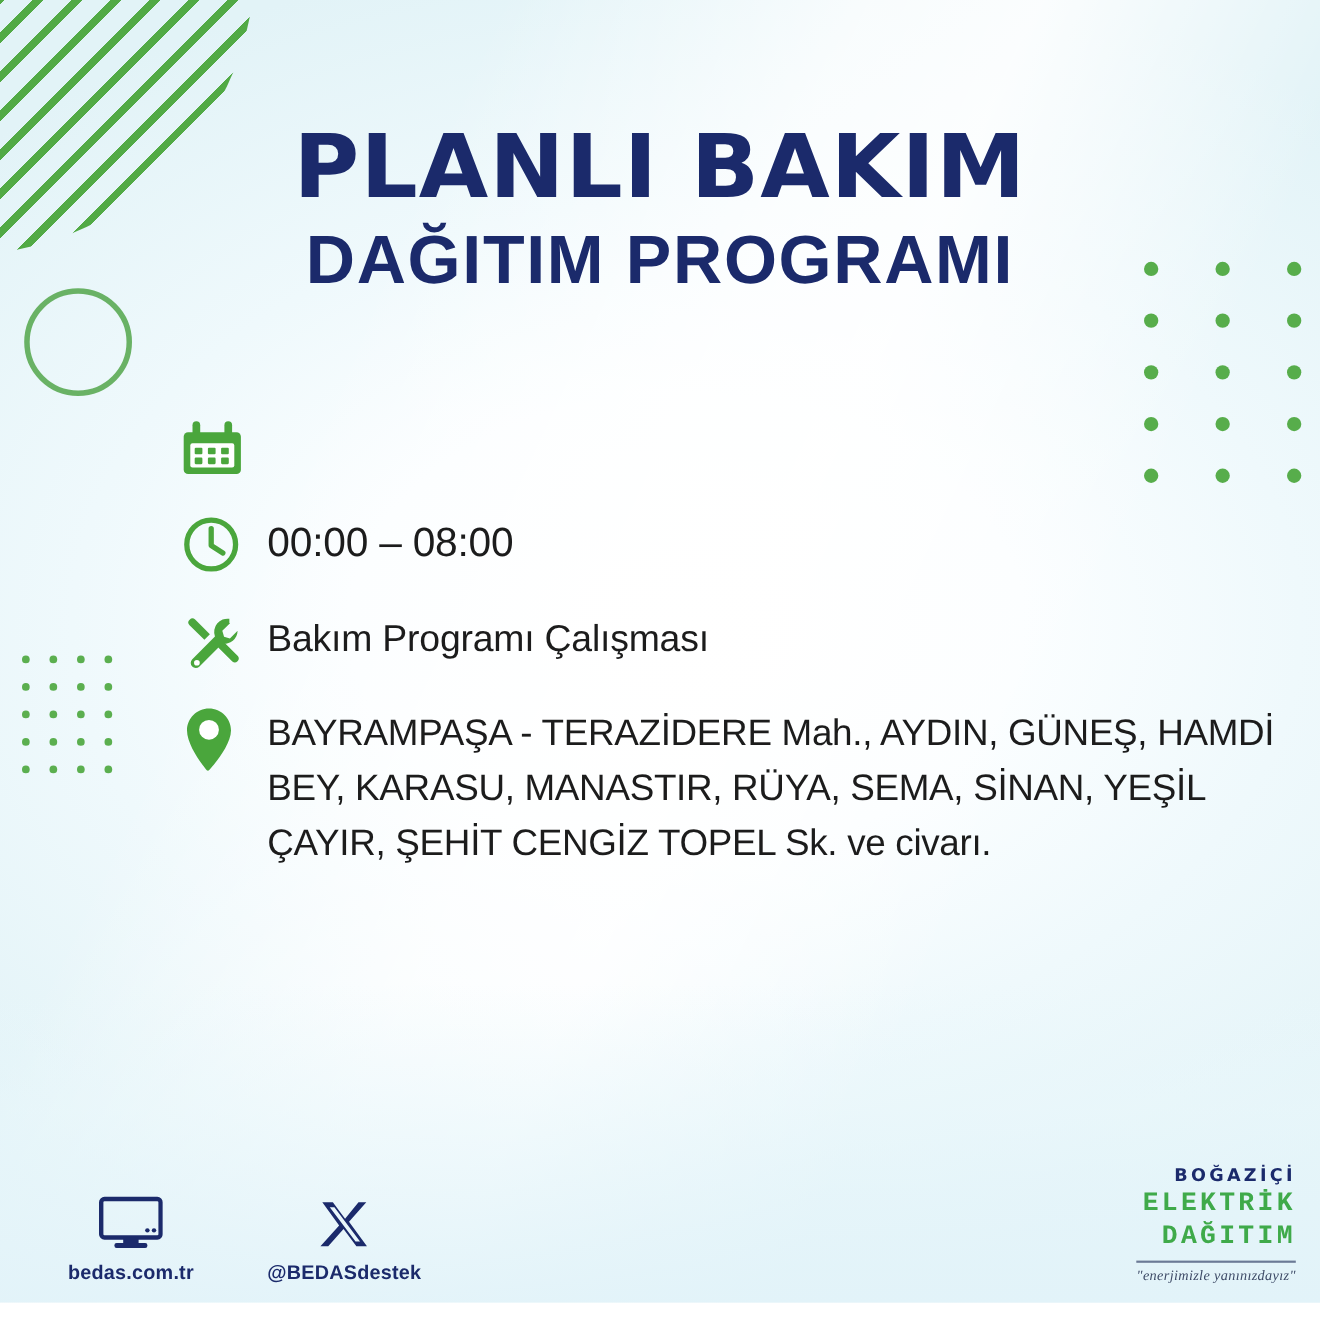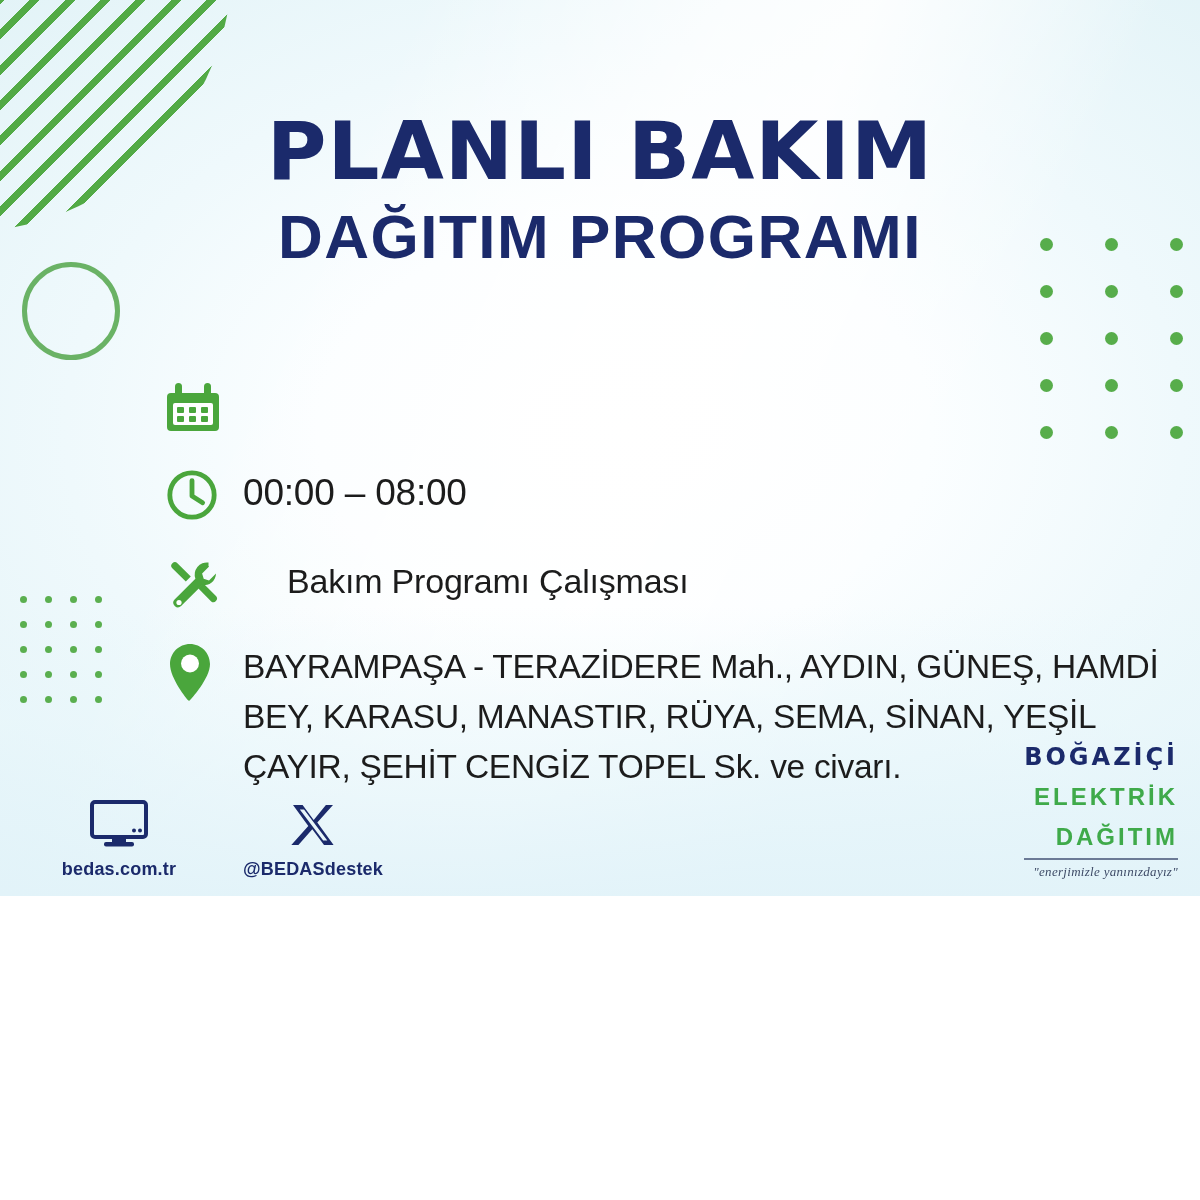--- a/index.html
+++ b/index.html
@@ -9,21 +9,21 @@
   body {
     width: 1200px;
     height: 1200px;
     font-family: "Liberation Sans", sans-serif;
     overflow: hidden;
   }
 
   #poster {
     position: relative;
     width: 1200px;
-    height: 896px;
+    height: 1184px;
     overflow: hidden;
     background:
       radial-gradient(ellipse 900px 620px at 52% 48%, #ffffff 0%, #fbfeff 34%, #eff9fc 62%, #e2f3f7 100%),
       linear-gradient(160deg, #d8f0f6 0%, #e8f7fa 28%, #fdffff 55%, #e6f5f9 85%, #dff2f7 100%);
   }
 
   
   .sheen {
     position: absolute;
     inset: 0;
@@ -146,21 +146,21 @@
   .row .txt {
     font-size: 35px;
     color: #1c1c1c;
     line-height: 50px;
     letter-spacing: -0.2px;
     padding-top: 4px;
     white-space: nowrap;
   }
   #row-date .txt { font-size: 37px; }
   #row-time .txt { font-size: 37px; }
-  #row-type { margin-bottom: 24px; gap: 44px; }
+  #row-type { margin-bottom: 24px; }
   #row-type .txt { font-size: 34px; }
   #row-address .txt {
     font-size: 33.5px;
     line-height: 50px;
     white-space: normal;
     letter-spacing: -0.3px;
     max-width: 960px;
   }
   #row-address .ico { height: 56px; align-items: flex-start; padding-top: 4px; }
 
@@ -202,33 +202,33 @@
 
   .logo {
     position: absolute;
     right: 22px;
     bottom: 18px;
     text-align: right;
     line-height: 1;
   }
   .logo .l1 {
     font-family: "DejaVu Sans", sans-serif;
-    font-size: 24px;
+    font-size: 16px;
     font-weight: bold;
     letter-spacing: 3px;
     color: #1b2a6b;
     margin-top: 20px;
   }
   .logo .l2, .logo .l3 {
-    font-family: Liberation Sans, sans-serif;
+    font-family: Liberation Mono, monospace;
     font-size: 24px;
     font-weight: bold;
     letter-spacing: 3px;
     color: #3faa4a;
-    margin-top: 16px;
+    margin-top: 6px;
   }
   .logo .rule {
     height: 2px;
     background: #6b7a96;
     margin: 9px 0 5px 0;
   }
   .logo .tag {
     font-family: "Liberation Serif", serif;
     font-style: italic;
     font-size: 13px;

